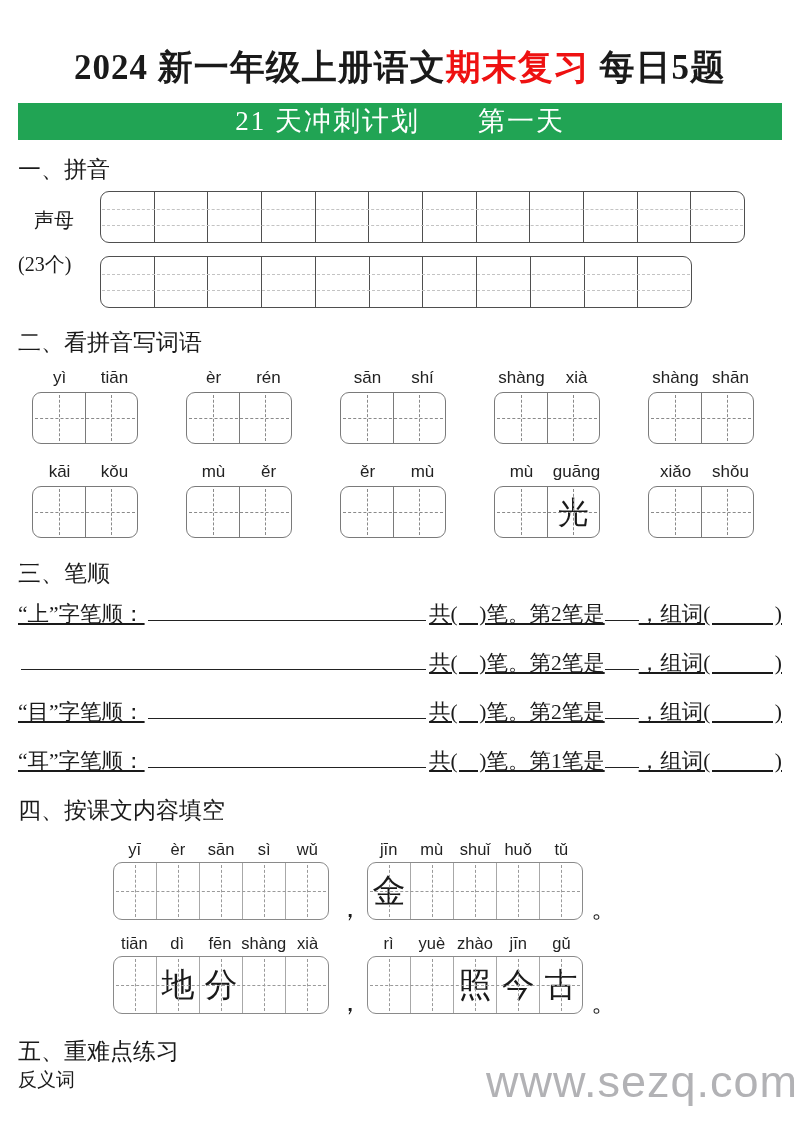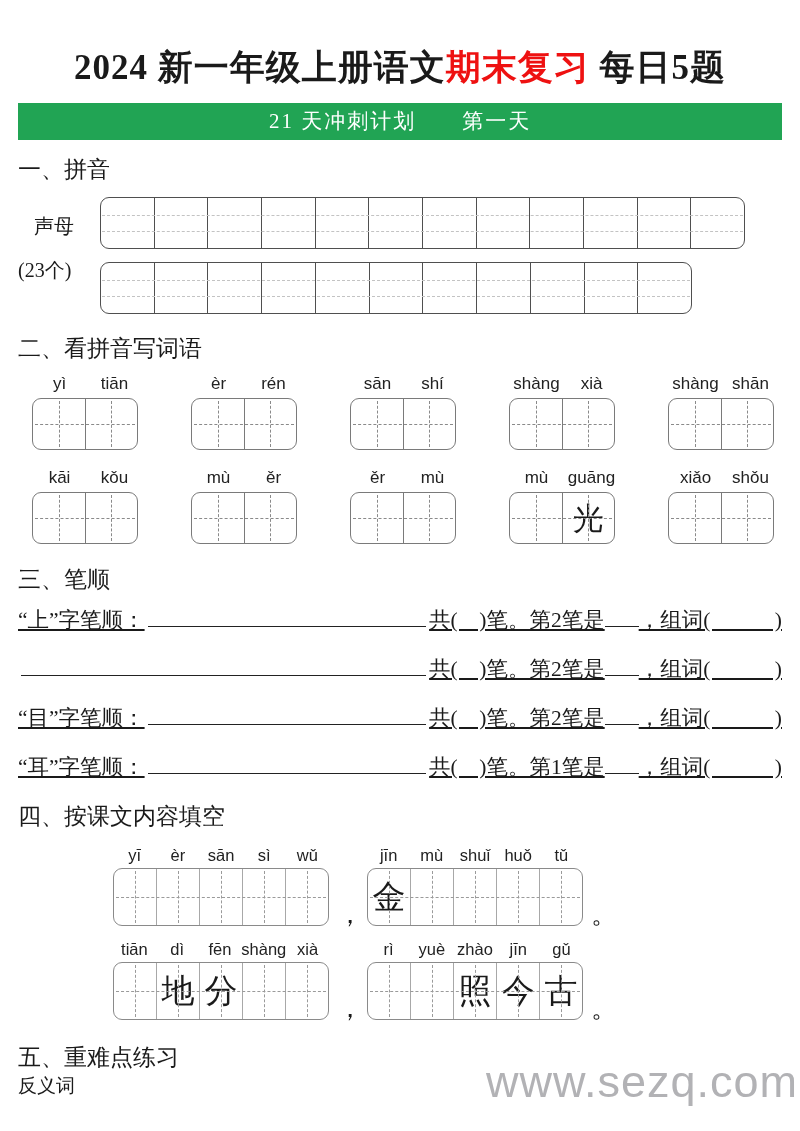--- a/index.html
+++ b/index.html
@@ -23,36 +23,36 @@
     white-space:nowrap;
   }
   .title .red{color:#ee1111;}
 
   
   .banner{
     margin-top:12px;
     height:37px;
     background:#21a454;
     color:#ffffff;
-    font-size:21px;
+    font-size:27px;
     line-height:37px;
     text-align:center;
     letter-spacing:2px;
     white-space:nowrap;
   }
 
   
   .sec-heading{
     font-size:23px;
     margin-top:14px;
     font-weight:500;
   }
 
   
-  .s1-body{position:relative;height:122px;margin-top:12px;}
+  .s1-body{position:relative;height:122px;margin-top:6px;}
   .s1-label{position:absolute;left:16px;top:16px;font-size:20px;}
   .s1-count{position:absolute;left:0;top:60px;font-size:20px;}
   .py-grid{
     position:absolute;left:82px;
     display:flex;height:52px;
     border:1.6px solid #4f4f4f;border-radius:9px;
     background:#fff;box-sizing:border-box;
   }
   .py-grid.row1{top:0;width:645px;}
   .py-grid.row2{top:65px;width:592px;}
@@ -60,23 +60,24 @@
     content:"";position:absolute;left:1px;right:1px;
     border-top:1px dashed #c3c3c3;pointer-events:none;
   }
   .py-grid::before{top:33%;}
   .py-grid::after{top:66%;}
   .py-cell{flex:1;}
   .py-cell + .py-cell{border-left:1.4px solid #4f4f4f;}
 
   
   .s2-row{
-    display:flex;justify-content:space-between;
+    display:flex;
     padding:0 4px 0 14px;
     margin-top:10px;
+    gap:44px;
   }
   .s2-group{width:110px;}
   .pinyin-pair{display:flex;font-size:17px;margin-bottom:4px;
     font-family:"Liberation Sans", sans-serif;color:#222;}
   .pinyin-pair span{flex:1;text-align:center;white-space:nowrap;}
   .tian-box{
     position:relative;display:flex;
     width:106px;height:52px;
     border:1.7px solid #7a7a7a;border-radius:9px;
     box-sizing:border-box;background:#fff;

